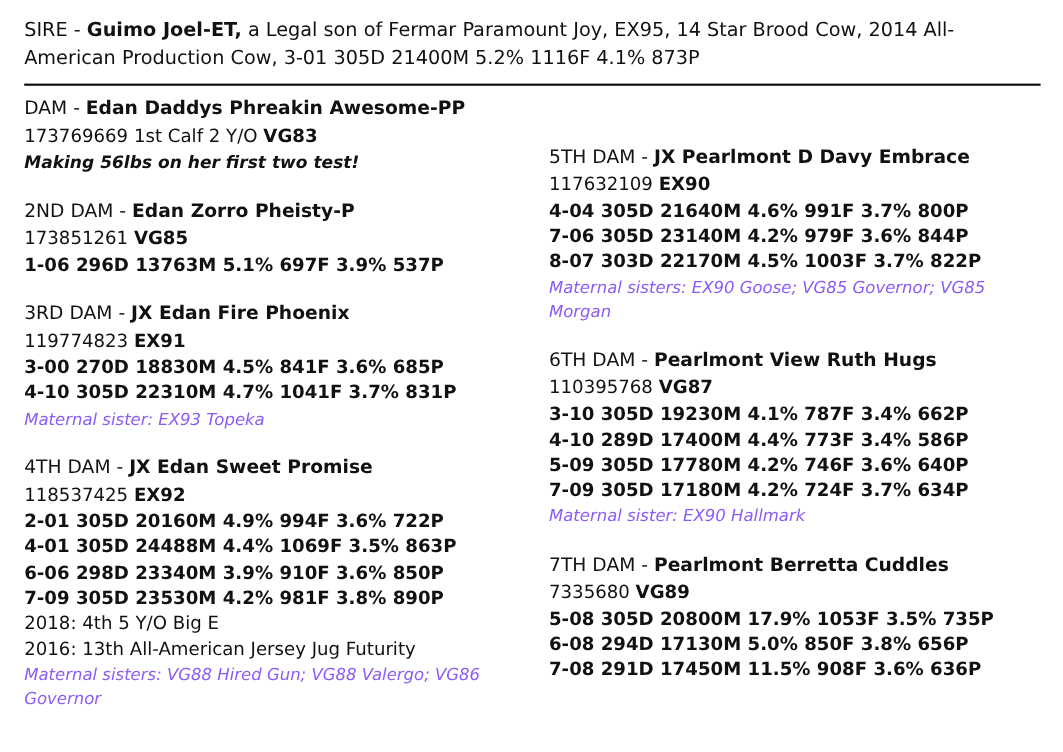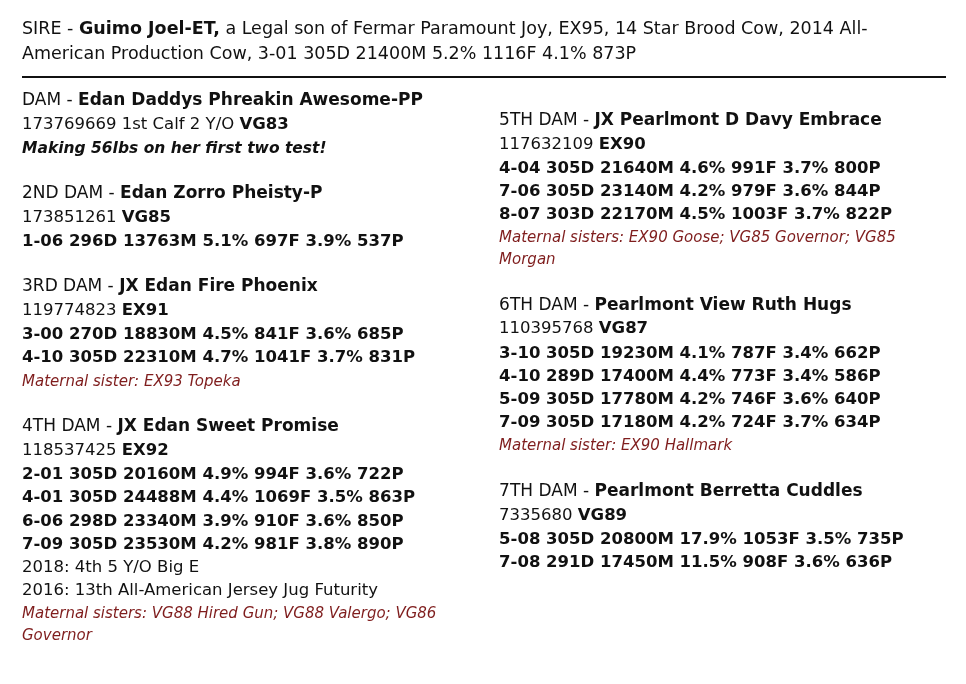--- a/index.html
+++ b/index.html
@@ -101,25 +101,25 @@
   }
   .award-line {
     font-size: 16.5px;
     line-height: 1.4;
     color: #111;
   }
   .maternal-line {
     font-style: italic;
     font-size: 15px;
     line-height: 1.45;
-    color: #7f1d1d;
+    color: #8b5cf6;
     margin-top: 2px;
   }
   .right-offset-top {
-    margin-top: 20px;
+    margin-top: 44px;
   }
 </style>
 </head>
 <body>
 
 <div id="page">
 
   <div class="sire-block">
     <span class="sire-label">SIRE - </span><span class="sire-name">Guimo Joel-ET,</span><span class="sire-rest"> a Legal son of Fermar Paramount Joy, EX95, 14 Star Brood Cow, 2014 All-American Production Cow, 3-01 305D 21400M 5.2% 1116F 4.1% 873P</span>
   </div>
@@ -209,19 +209,20 @@
       </div>
 
       <div class="dam-entry">
         <div class="dam-head">
           <span class="dam-title">7TH DAM - </span><span class="dam-name">Pearlmont Berretta Cuddles</span>
         </div>
         <div class="dam-id-line">
           <span class="dam-id">7335680 </span><span class="dam-class">VG89</span>
         </div>
         <div class="record-line">5-08 305D 20800M 17.9% 1053F 3.5% 735P</div>
+        <div class="record-line">6-08 294D 17130M 5.0% 850F 3.8% 656P</div>
         <div class="record-line">7-08 291D 17450M 11.5% 908F 3.6% 636P</div>
       </div>
 
     </div>
   </div>
 
 </div>
 
 </body></html>

